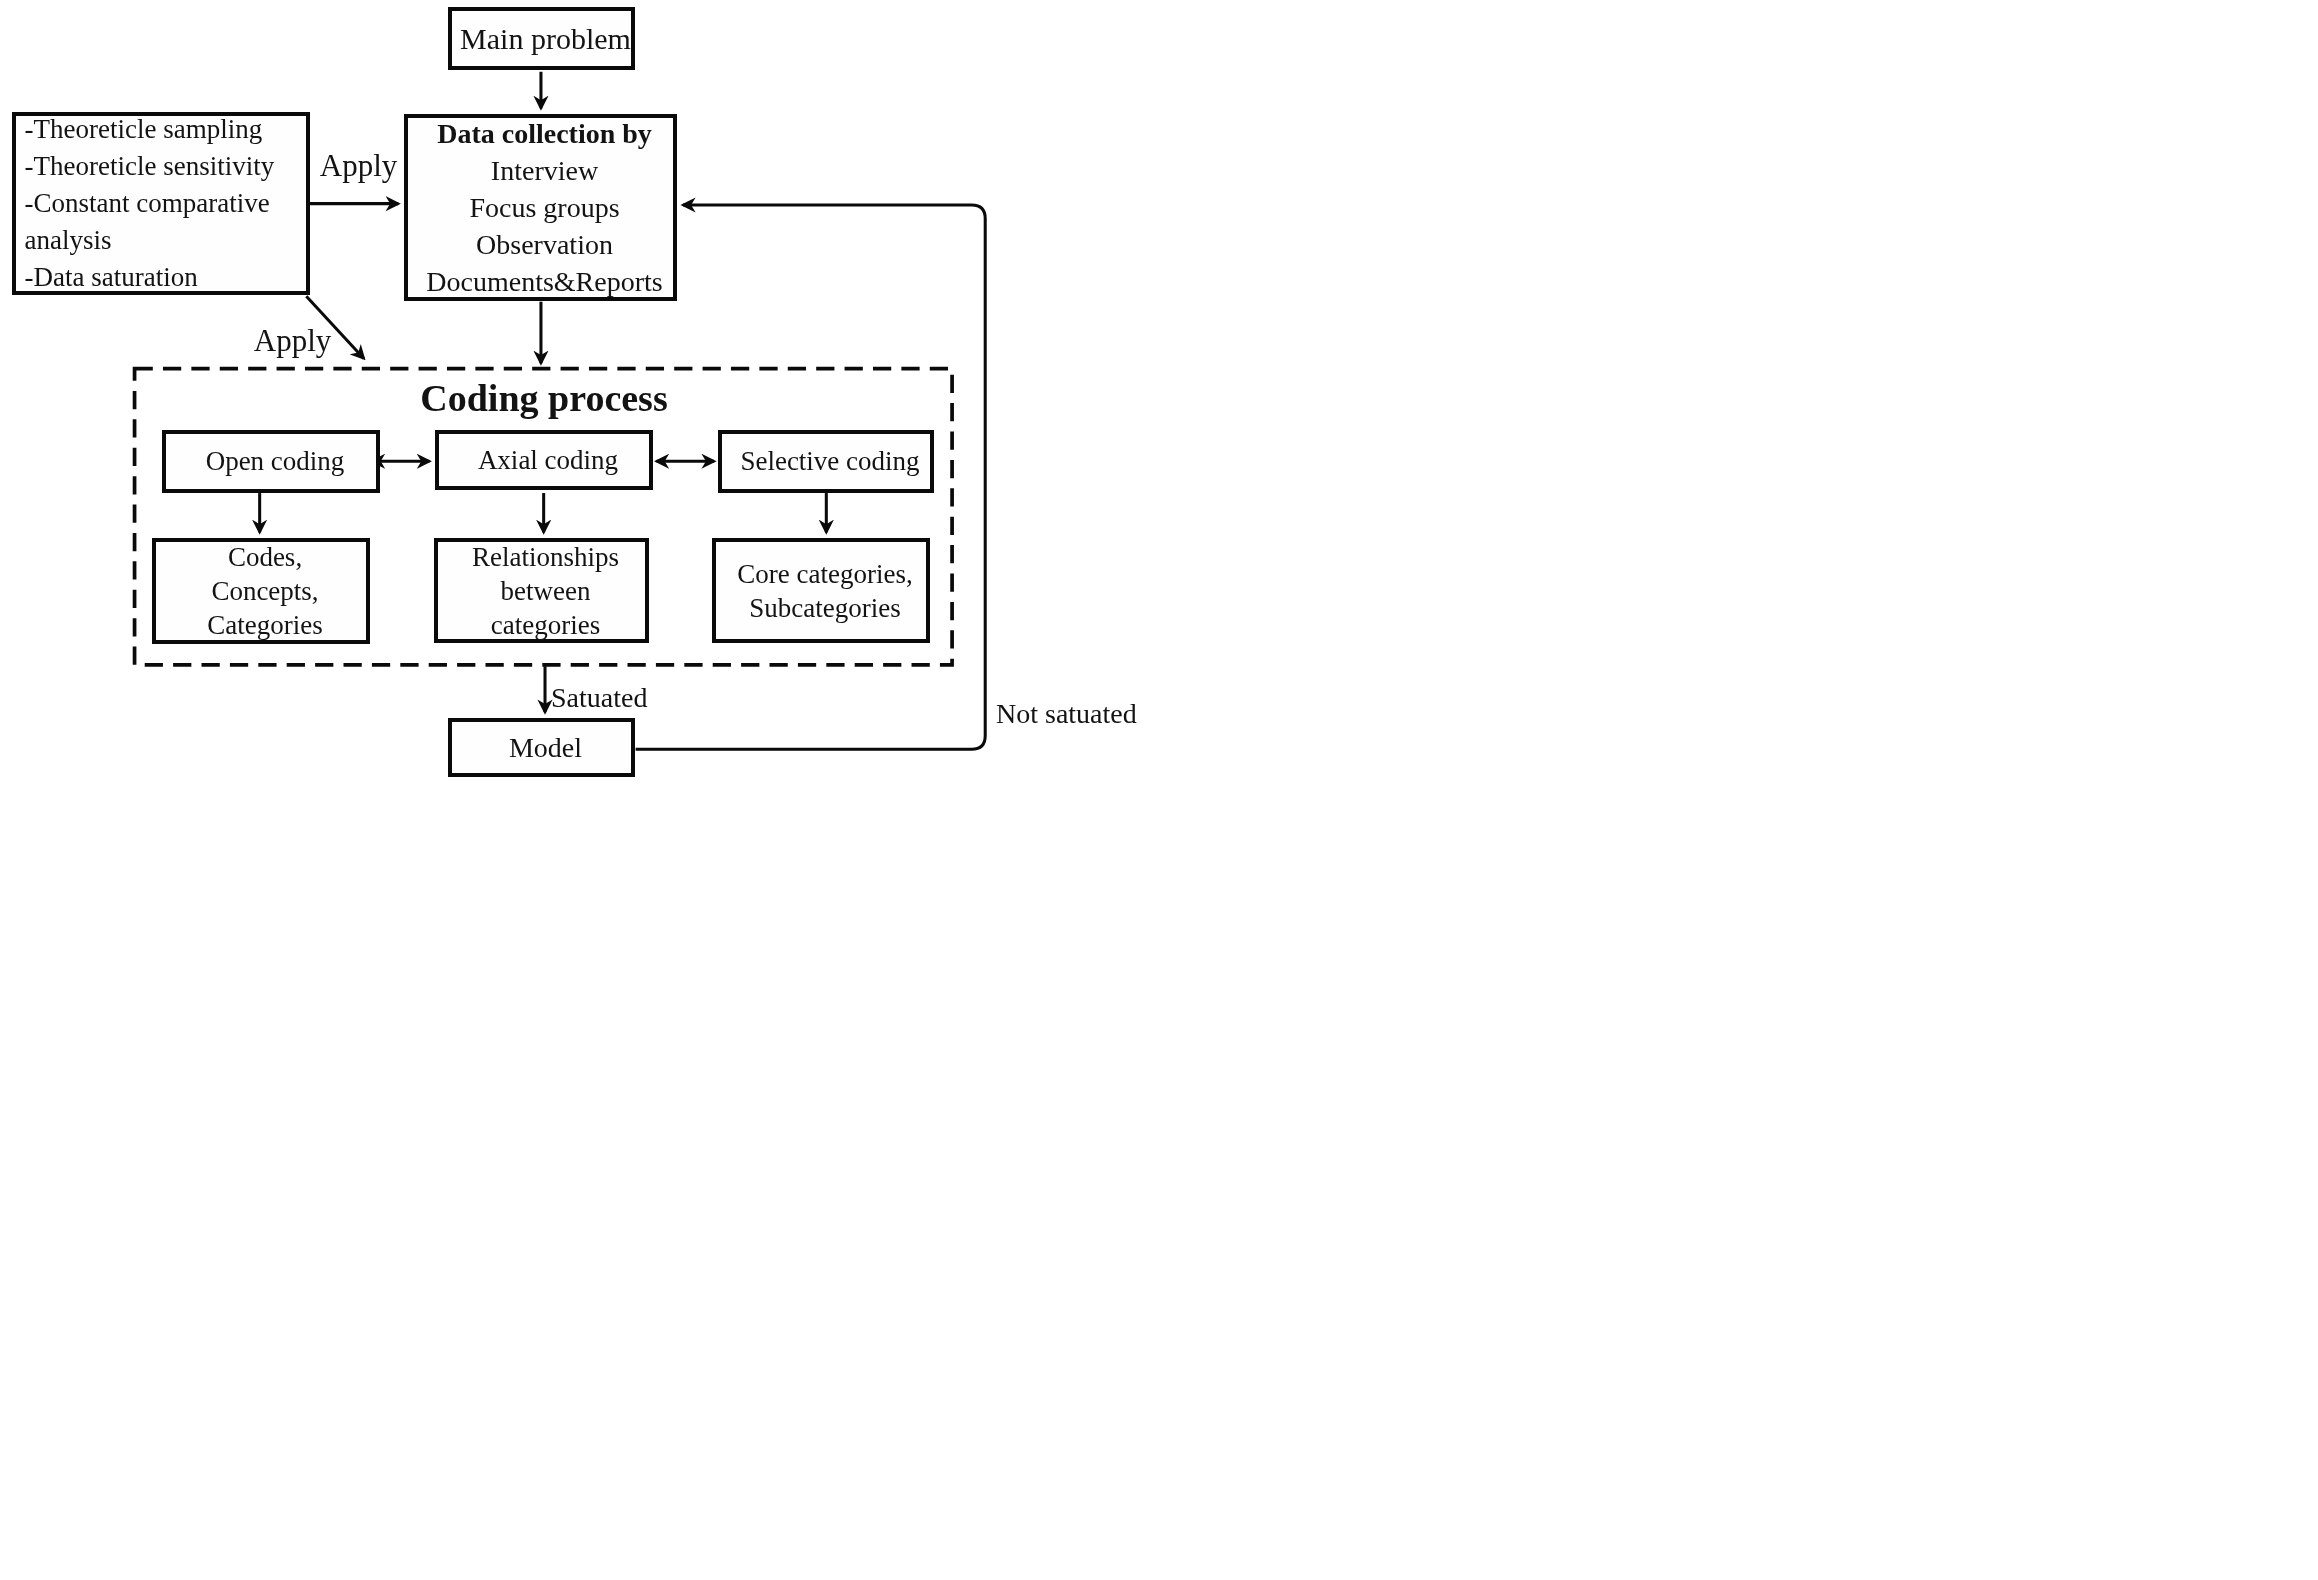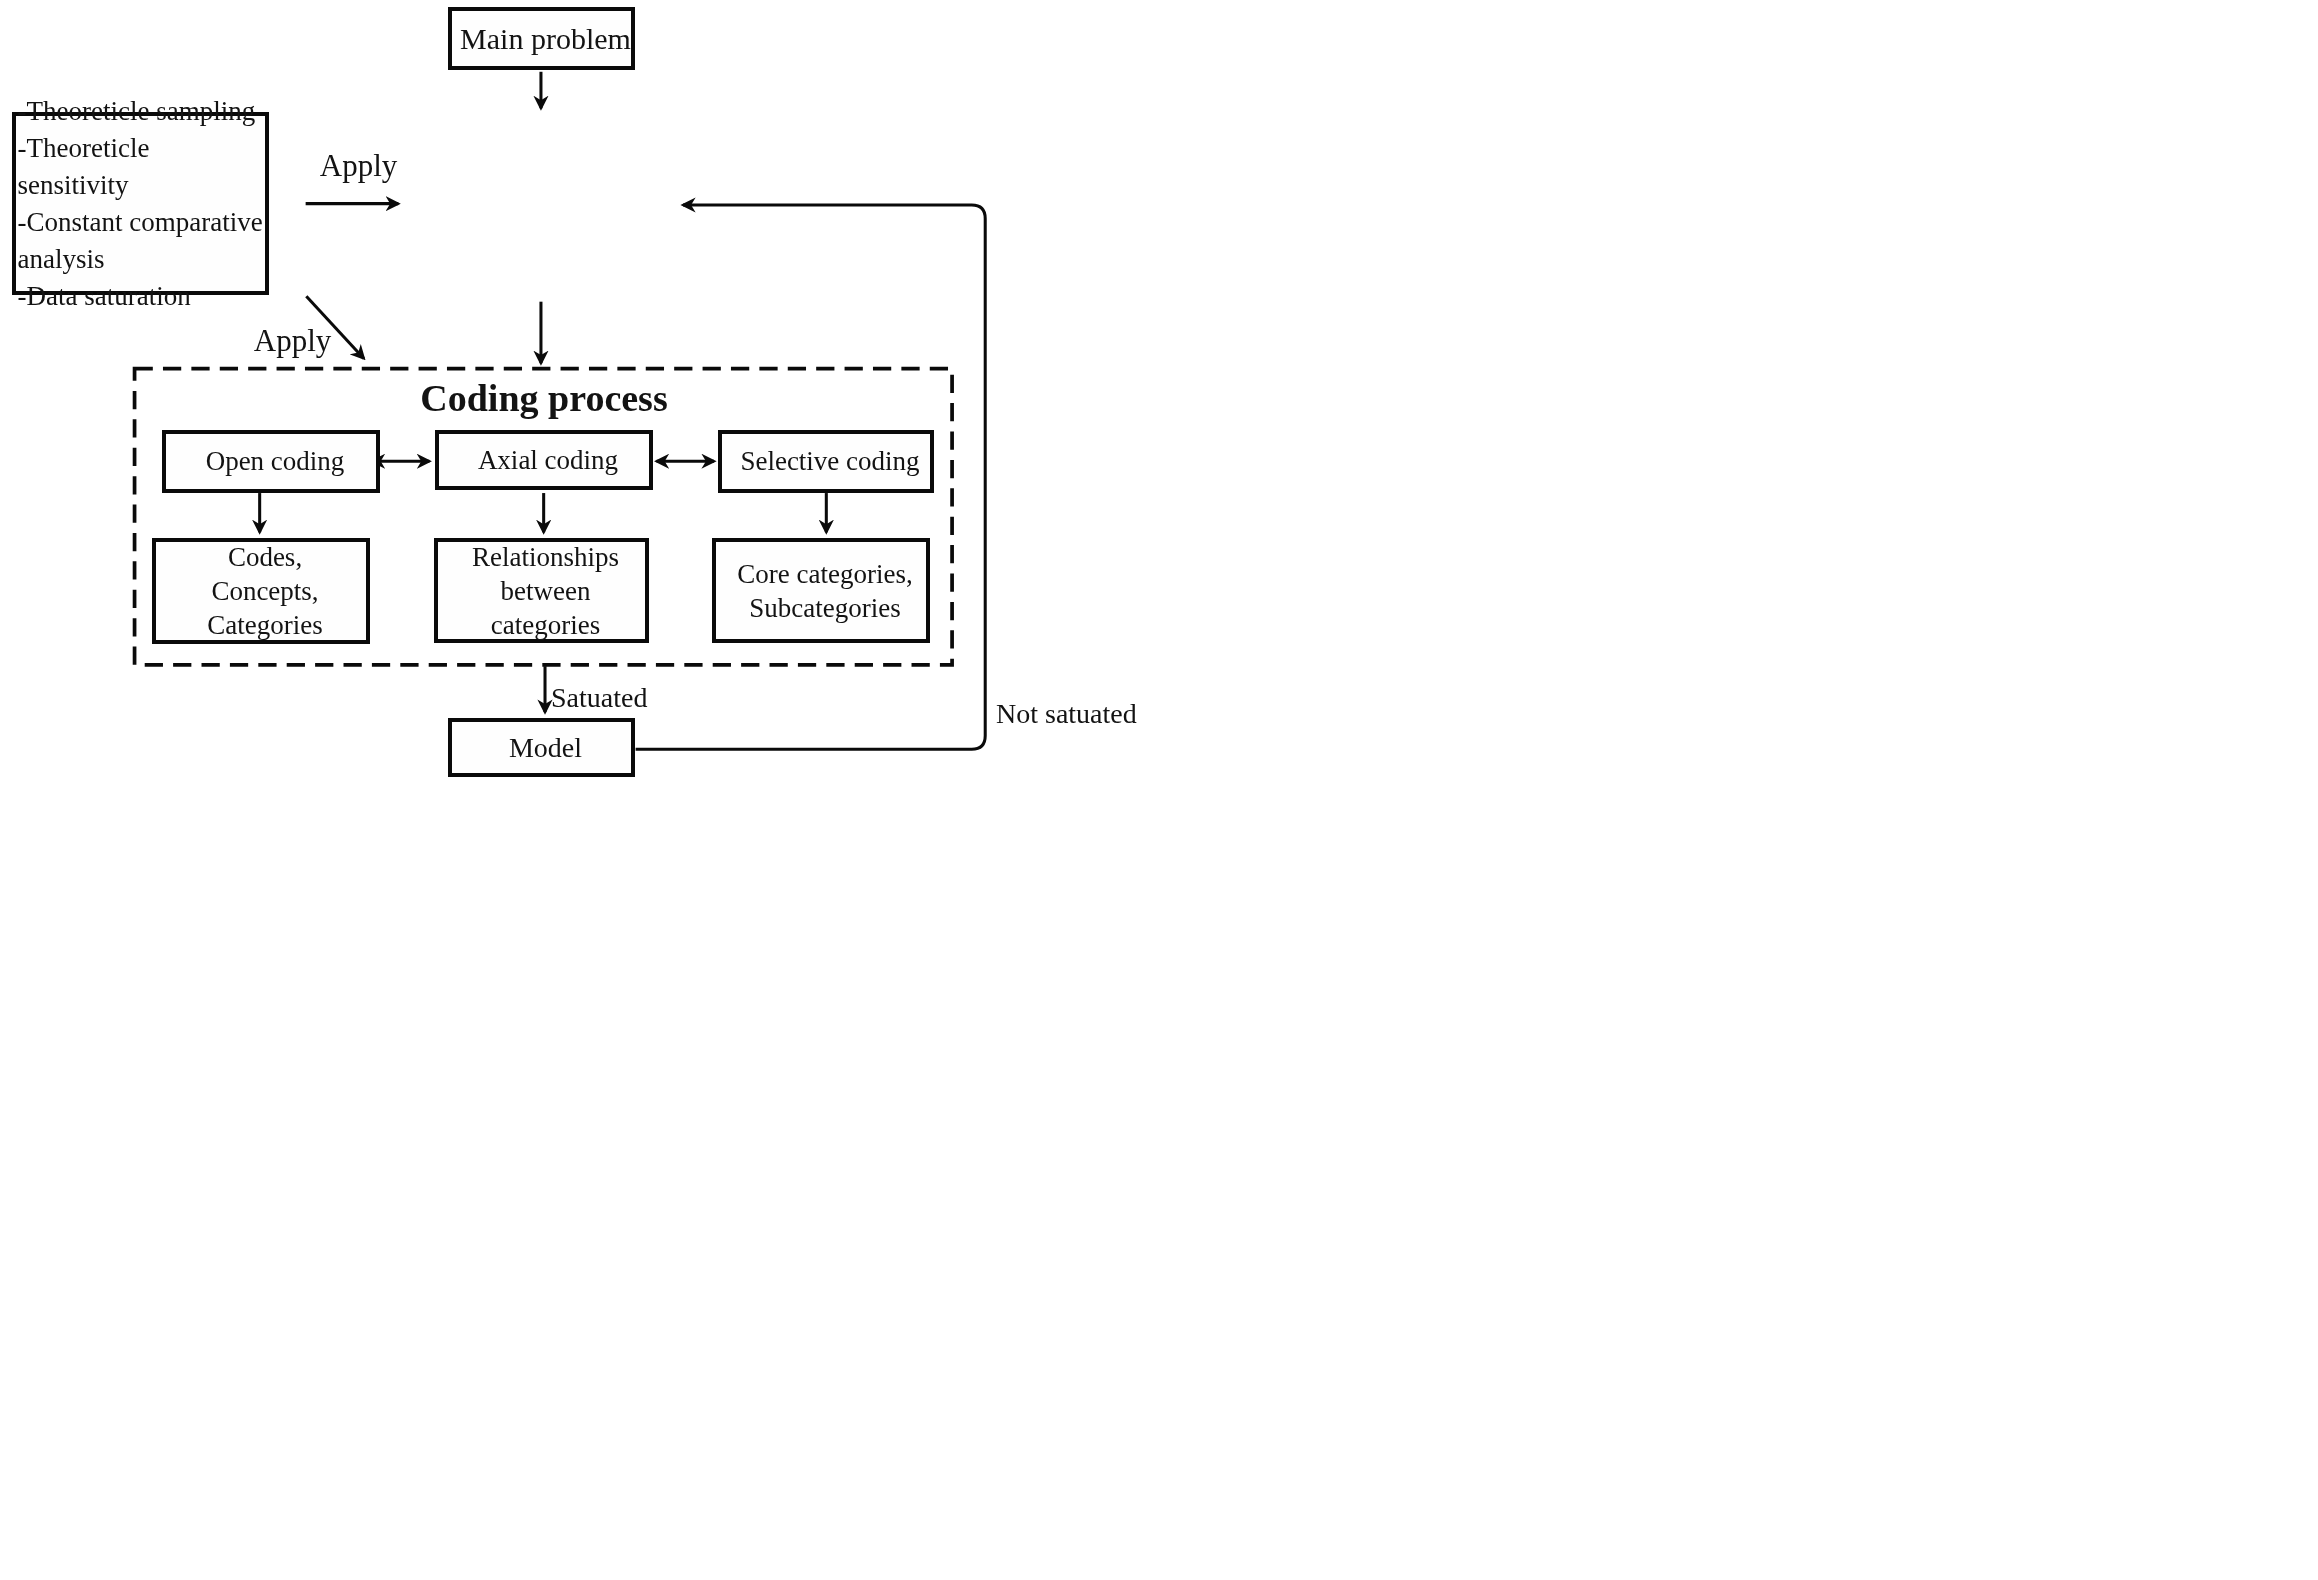--- a/index.html
+++ b/index.html
@@ -6,22 +6,22 @@
   body{width:1159px;height:790px;font-family:"Liberation Serif","DejaVu Serif",serif;color:#131313;}
   .stage{position:relative;width:1159px;height:790px;background:#ffffff;overflow:hidden;}
   .wires{position:absolute;left:0;top:0;width:1159px;height:790px;z-index:1;}
   .box{position:absolute;z-index:2;box-sizing:border-box;border:4px solid #0a0a0a;background:#fefefe;
        display:flex;flex-direction:column;align-items:center;justify-content:center;text-align:center;padding-left:8px;}
   .box .line{width:100%;}
   .lbl{position:absolute;z-index:3;white-space:nowrap;}
   .main-problem{left:448px;top:7.4px;width:187px;height:63px;font-size:30px;}
   .data-collection{left:404px;top:114px;width:273px;height:187px;font-size:28px;line-height:37px;}
   .data-collection .heading{font-weight:bold;}
-  .methods-box{left:11.5px;top:112px;width:257px;height:183px;font-size:27px;line-height:37px;
-               align-items:flex-start;text-align:left;padding-left:2px;}
+  .methods-box{left:11.5px;top:112px;width:298px;height:183px;font-size:27px;line-height:37px;
+               align-items:flex-start;text-align:left;padding-left:9px;}
   .stage-box{font-size:27px;}
   .open-coding{left:151px;top:430px;width:218px;height:63px;margin-left:11px;}
   .axial-coding{left:435px;top:430px;width:218px;height:60px;}
   .selective-coding{left:718px;top:430px;width:216px;height:63px;}
   .out-box{font-size:27px;line-height:34px;}
   .codes-box{left:152px;top:538px;width:218px;height:106px;}
   .relationships-box{left:434px;top:538px;width:215px;height:105px;}
   .core-box{left:712px;top:538px;width:218px;height:105px;}
   .model-box{left:448px;top:718px;width:187px;height:59px;font-size:28px;}
   .apply-1{left:308px;top:148px;width:101px;text-align:center;font-size:31px;}
@@ -58,20 +58,27 @@
 
     <line x1="806" y1="985" x2="806" y2="1053" marker-end="url(#ah)"></line>
 
     <path d="M940,1108 L1437,1108 Q1457,1108 1457,1088 L1457,323 Q1457,303 1437,303 L1010,303" marker-end="url(#ah)"></path>
   </svg>
 
   <div class="box main-problem">
     <div class="line">Main problem</div>
   </div>
 
+  <div class="box data-collection">
+    <div class="line heading">Data collection by</div>
+    <div class="line">Interview</div>
+    <div class="line">Focus groups</div>
+    <div class="line">Observation</div>
+    <div class="line">Documents&amp;Reports</div>
+  </div>
 
   <div class="box methods-box">
     <div class="line">-Theoreticle sampling</div>
     <div class="line">-Theoreticle sensitivity</div>
     <div class="line">-Constant comparative</div>
     <div class="line">analysis</div>
     <div class="line">-Data saturation</div>
   </div>
 
   <div class="lbl apply-1">Apply</div>

